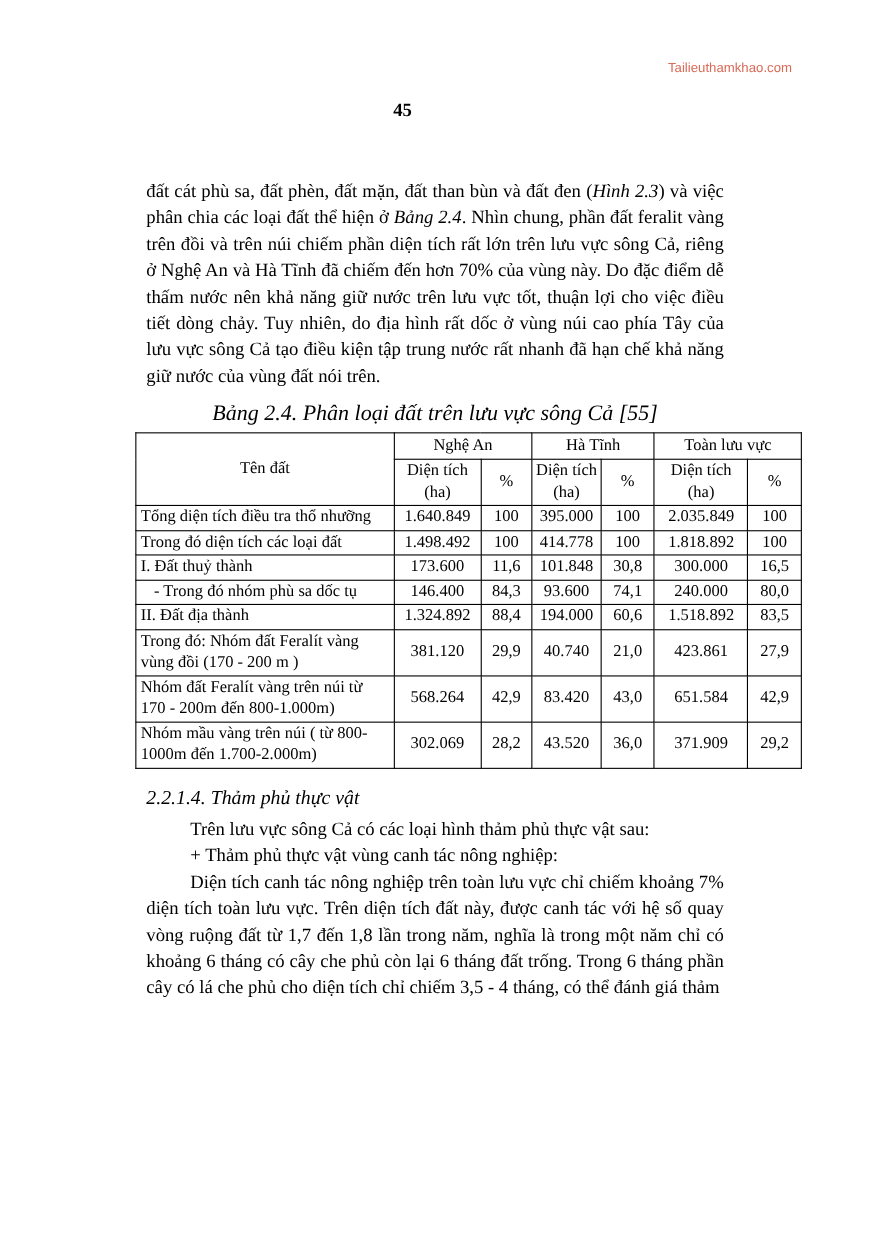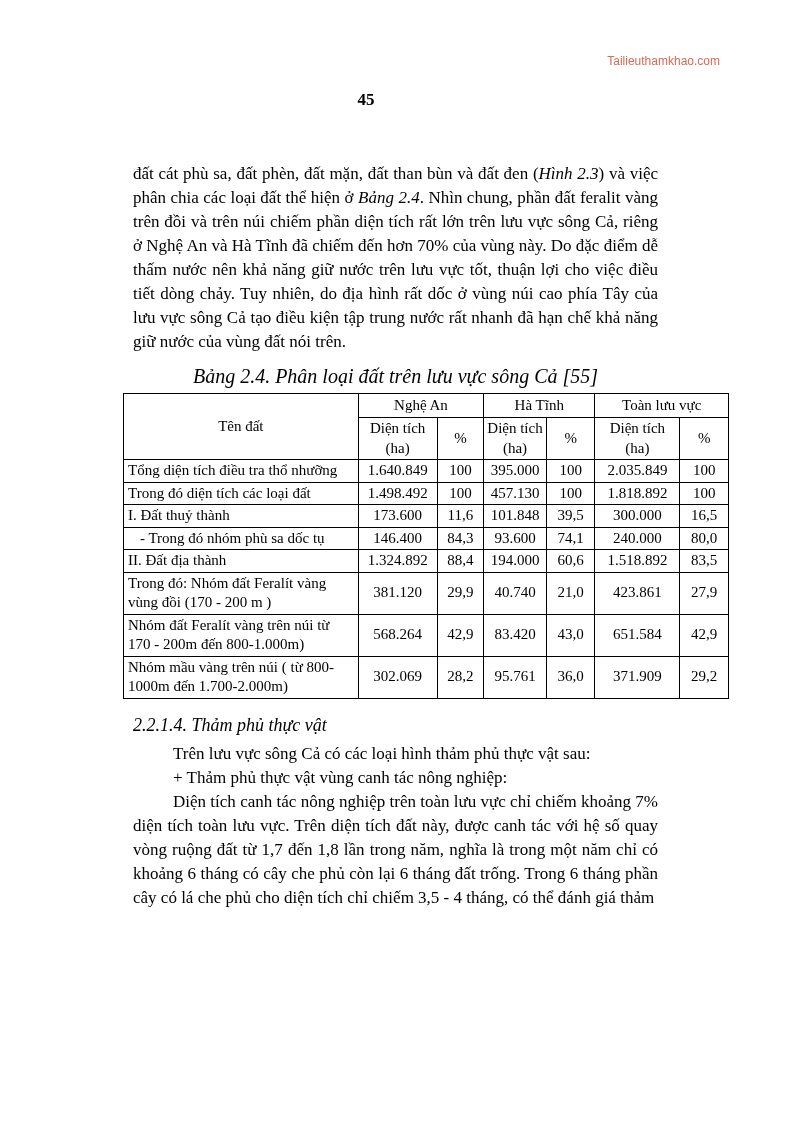--- a/index.html
+++ b/index.html
@@ -117,31 +117,31 @@
         <td>100</td>
         <td>395.000</td>
         <td>100</td>
         <td>2.035.849</td>
         <td>100</td>
       </tr>
       <tr>
         <td class="name">Trong đó diện tích các loại đất</td>
         <td>1.498.492</td>
         <td>100</td>
-        <td>457.130</td>
+        <td>414.778</td>
         <td>100</td>
         <td>1.818.892</td>
         <td>100</td>
       </tr>
       <tr>
         <td class="name">I. Đất thuỷ thành</td>
         <td>173.600</td>
         <td>11,6</td>
         <td>101.848</td>
-        <td>39,5</td>
+        <td>30,8</td>
         <td>300.000</td>
         <td>16,5</td>
       </tr>
       <tr>
         <td class="name indent">- Trong đó nhóm phù sa dốc tụ</td>
         <td>146.400</td>
         <td>84,3</td>
         <td>93.600</td>
         <td>74,1</td>
         <td>240.000</td>
@@ -171,21 +171,21 @@
         <td>42,9</td>
         <td>83.420</td>
         <td>43,0</td>
         <td>651.584</td>
         <td>42,9</td>
       </tr>
       <tr>
         <td class="name">Nhóm mầu vàng trên núi ( từ 800-1000m đến 1.700-2.000m)</td>
         <td>302.069</td>
         <td>28,2</td>
-        <td>95.761</td>
+        <td>43.520</td>
         <td>36,0</td>
         <td>371.909</td>
         <td>29,2</td>
       </tr>
     </tbody>
   </table>
 
   <div class="content">
     <div class="heading">2.2.1.4.   Thảm phủ thực vật</div>
     <p class="body indent1">Trên lưu vực sông Cả có các loại hình thảm phủ thực vật sau:</p>

